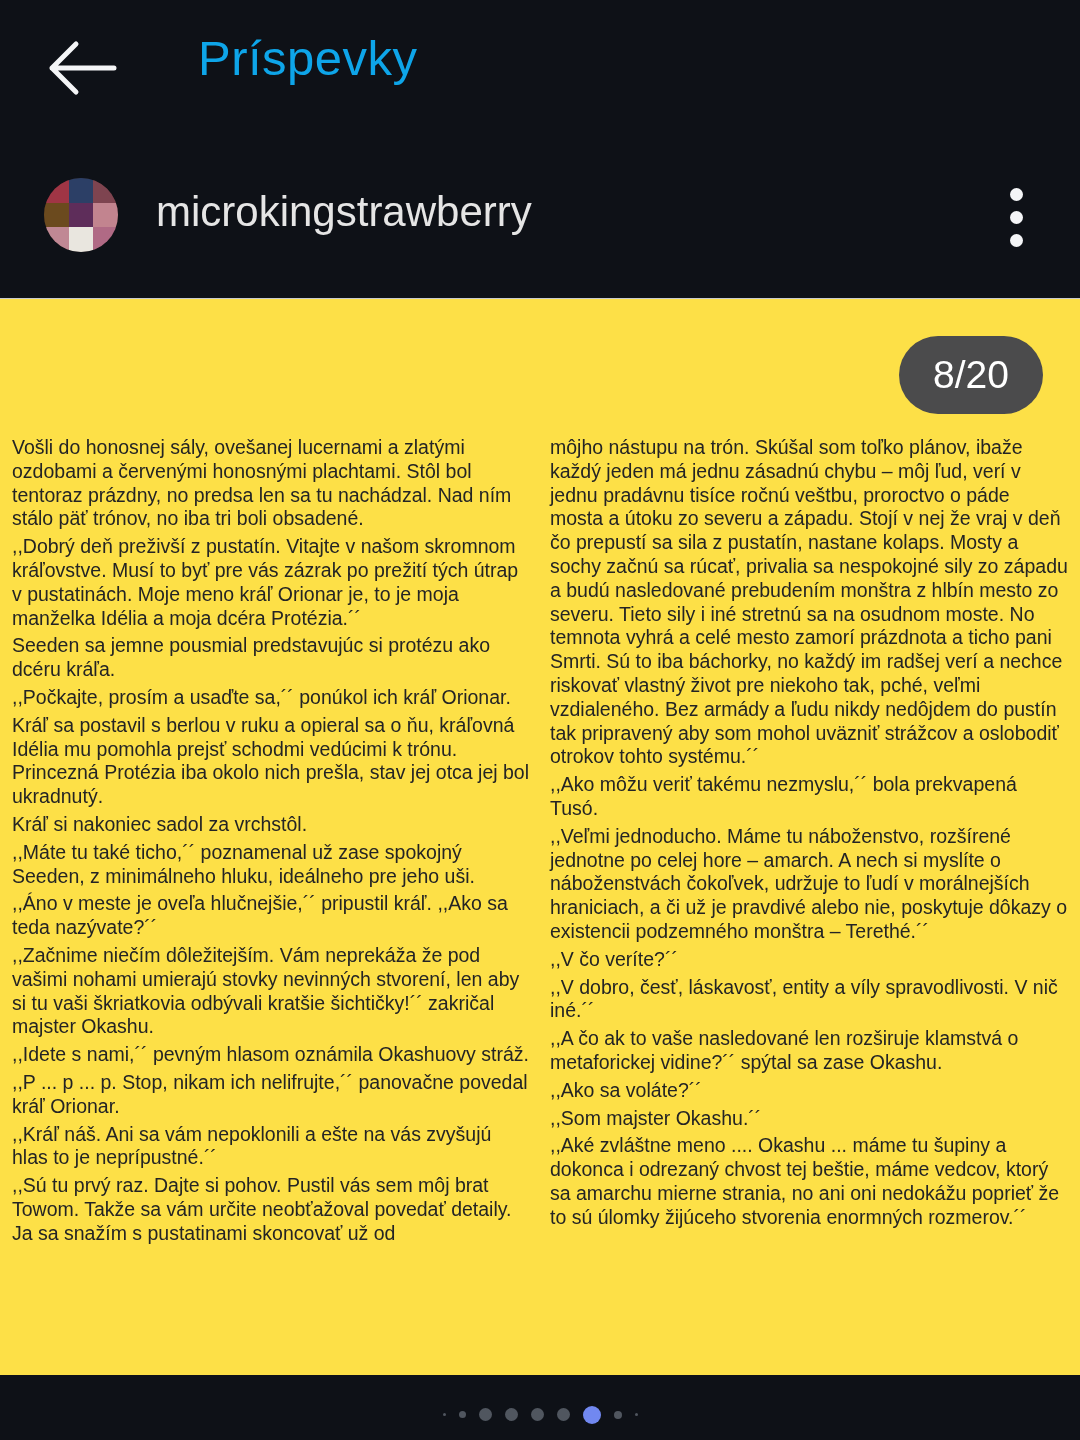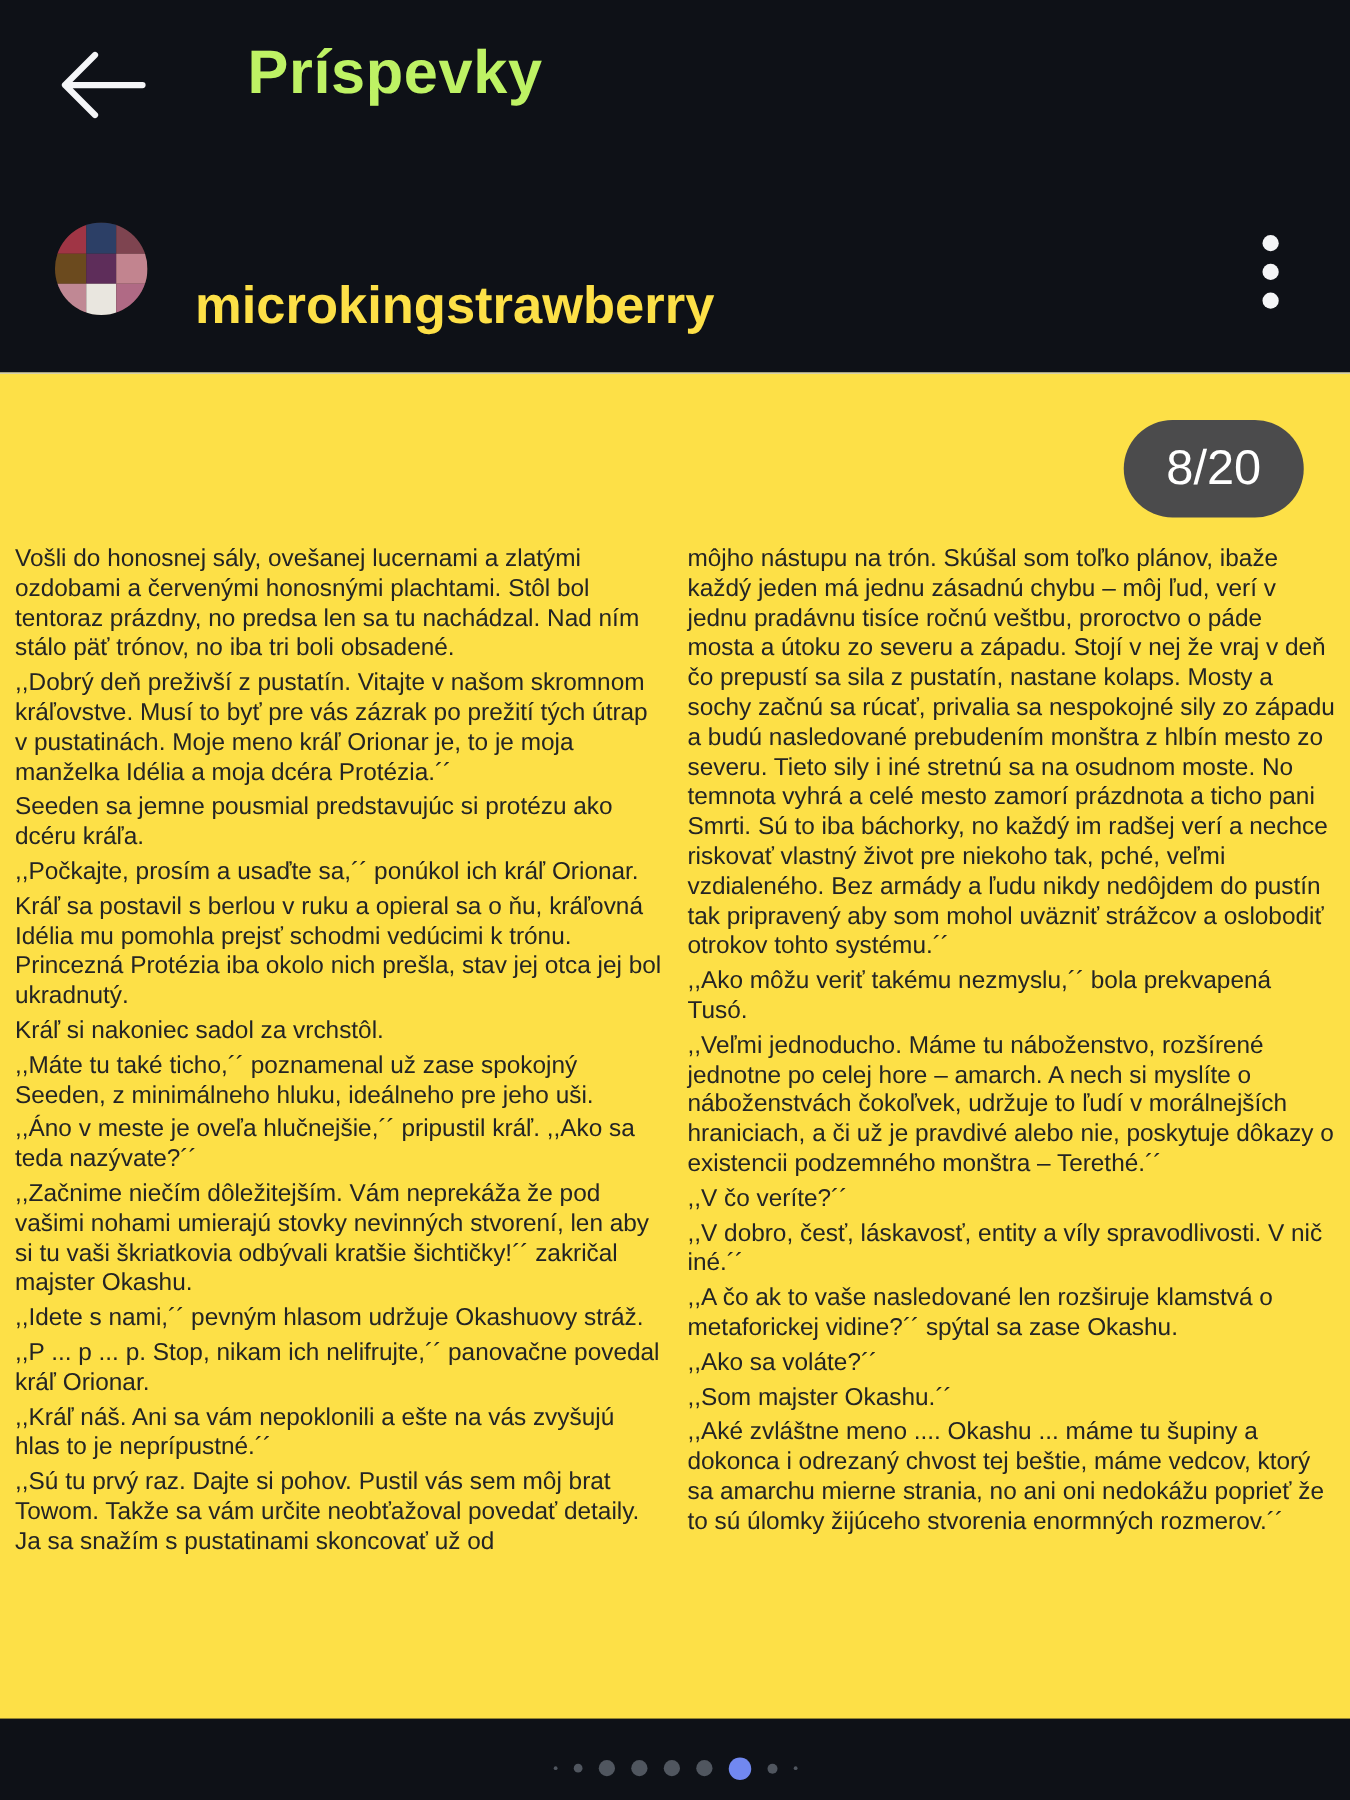--- a/index.html
+++ b/index.html
@@ -12,33 +12,33 @@
   .screen { position:relative; width:1080px; height:1440px; background:#0e1117; overflow:hidden; }
 
   
   .top-bar { position:absolute; top:0; left:0; width:1080px; height:298px; background:#0e1117; }
   .back-btn {
     position:absolute; left:42px; top:36px; width:78px; height:64px;
     background:none; border:none; cursor:pointer; padding:0;
   }
   .page-title {
     position:absolute; left:198px; top:30px;
-    color:#bef264; font-size:49px; font-weight:700; letter-spacing:.5px;
+    color:#0ea5e9; font-size:49px; font-weight:400; letter-spacing:.5px;
   }
   .profile-row { position:absolute; left:0; top:176px; width:1080px; height:80px; }
   .avatar {
     position:absolute; left:44px; top:2px; width:74px; height:74px;
     border-radius:50%; overflow:hidden; background:#30221f; cursor:pointer;
   }
   .collage { display:grid; width:100%; height:100%;
     grid-template-columns:1fr 1fr 1fr; grid-template-rows:1fr 1fr 1fr; }
   .collage i { display:block; }
   .username {
     position:absolute; left:156px; top:12px;
-    color:#fde047; font-size:42px; font-weight:700; cursor:pointer;margin-top:32px;
+    color:#e5e5e5; font-size:42px; font-weight:400; cursor:pointer;
   }
   .kebab-btn {
     position:absolute; right:40px; top:8px; width:48px; height:66px;
     background:none; border:none; cursor:pointer;
     display:flex; flex-direction:column; align-items:center; justify-content:center; gap:10px;
   }
   .kebab-btn i { width:13px; height:13px; border-radius:50%; background:#f4f5f7; }
 
   
   .post-image {
@@ -110,21 +110,21 @@
       <div class="col">
           <p>Vošli do honosnej sály, ovešanej lucernami a zlatými ozdobami a červenými honosnými plachtami. Stôl bol tentoraz prázdny, no predsa len sa tu nachádzal. Nad ním stálo päť trónov, no iba tri boli obsadené.</p>
           <p>,,Dobrý deň preživší z pustatín. Vitajte v našom skromnom kráľovstve. Musí to byť pre vás zázrak po prežití tých útrap v pustatinách. Moje meno kráľ Orionar je, to je moja manželka Idélia a moja dcéra Protézia.´´</p>
           <p>Seeden sa jemne pousmial predstavujúc si protézu ako dcéru kráľa.</p>
           <p>,,Počkajte, prosím a usaďte sa,´´ ponúkol ich kráľ Orionar.</p>
           <p>Kráľ sa postavil s berlou v ruku a opieral sa o ňu, kráľovná Idélia mu pomohla prejsť schodmi vedúcimi k trónu. Princezná Protézia iba okolo nich prešla, stav jej otca jej bol ukradnutý.</p>
           <p>Kráľ si nakoniec sadol za vrchstôl.</p>
           <p>,,Máte tu také ticho,´´ poznamenal už zase spokojný Seeden, z minimálneho hluku, ideálneho pre jeho uši.</p>
           <p>,,Áno v meste je oveľa hlučnejšie,´´ pripustil kráľ. ,,Ako sa teda nazývate?´´</p>
           <p>,,Začnime niečím dôležitejším. Vám neprekáža že pod vašimi nohami umierajú stovky nevinných stvorení, len aby si tu vaši škriatkovia odbývali kratšie šichtičky!´´ zakričal majster Okashu.</p>
-          <p>,,Idete s nami,´´ pevným hlasom udržuje Okashuovy stráž.</p>
+          <p>,,Idete s nami,´´ pevným hlasom oznámila Okashuovy stráž.</p>
           <p>,,P ... p ... p. Stop, nikam ich nelifrujte,´´ panovačne povedal kráľ Orionar.</p>
           <p>,,Kráľ náš. Ani sa vám nepoklonili a ešte na vás zvyšujú hlas to je neprípustné.´´</p>
           <p>,,Sú tu prvý raz. Dajte si pohov. Pustil vás sem môj brat Towom. Takže sa vám určite neobťažoval povedať detaily. Ja sa snažím s pustatinami skoncovať už od</p>
         </div>
       <div class="col">
           <p>môjho nástupu na trón. Skúšal som toľko plánov, ibaže každý jeden má jednu zásadnú chybu – môj ľud, verí v jednu pradávnu tisíce ročnú veštbu, proroctvo o páde mosta a útoku zo severu a západu. Stojí v nej že vraj v deň čo prepustí sa sila z pustatín, nastane kolaps. Mosty a sochy začnú sa rúcať, privalia sa nespokojné sily zo západu a budú nasledované prebudením monštra z hlbín mesto zo severu. Tieto sily i iné stretnú sa na osudnom moste. No temnota vyhrá a celé mesto zamorí prázdnota a ticho pani Smrti. Sú to iba báchorky, no každý im radšej verí a nechce riskovať vlastný život pre niekoho tak, pché, veľmi vzdialeného. Bez armády a ľudu nikdy nedôjdem do pustín tak pripravený aby som mohol uväzniť strážcov a oslobodiť otrokov tohto systému.´´</p>
           <p>,,Ako môžu veriť takému nezmyslu,´´ bola prekvapená Tusó.</p>
           <p>,,Veľmi jednoducho. Máme tu náboženstvo, rozšírené jednotne po celej hore – amarch. A nech si myslíte o náboženstvách čokoľvek, udržuje to ľudí v morálnejších hraniciach, a či už je pravdivé alebo nie, poskytuje dôkazy o existencii podzemného monštra – Terethé.´´</p>
           <p>,,V čo veríte?´´</p>
           <p>,,V dobro, česť, láskavosť, entity a víly spravodlivosti. V nič iné.´´</p>

